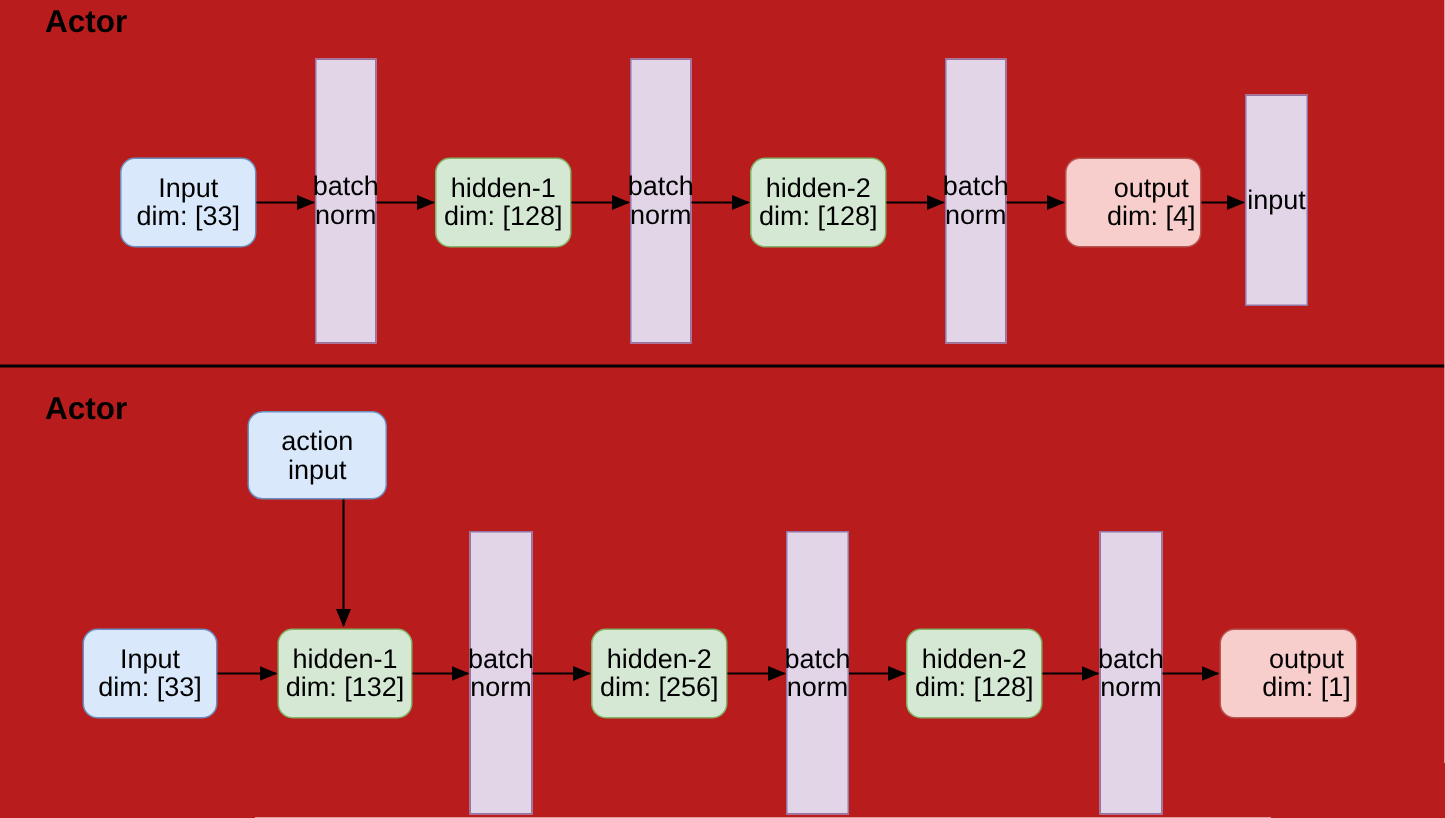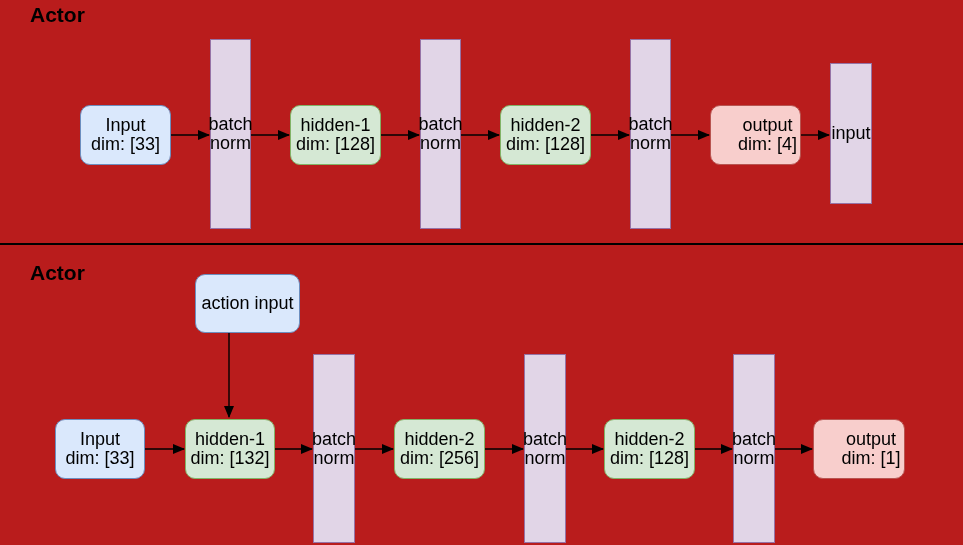--- a/index.html
+++ b/index.html
@@ -102,21 +102,21 @@
 
   <div class="node red rounded" style="left:710px; top:105px; width:91px; height:60px">output
 dim: [4]</div>
 
   <div class="node purple norm-rect" style="left:830px; top:63px; width:42px; height:141px">input</div>
 
   <div class="divider"></div>
 
   <div class="section-title" style="left:30px; top:261px">Actor</div>
 
-  <div class="node blue rounded" style="left:195px; top:274px; width:105px; height:59px">action input</div>
+  <div class="node blue rounded" style="left:165px; top:274px; width:93px; height:59px">action input</div>
 
   <div class="node blue rounded" style="left:55px; top:419px; width:90px; height:60px">Input
 dim: [33]</div>
 
   <div class="node green rounded" style="left:185px; top:419px; width:90px; height:60px">hidden-1
 dim: [132]</div>
 
   <div class="node purple norm-rect" style="left:313px; top:354px; width:42px; height:189px">batch
 norm</div>
 

